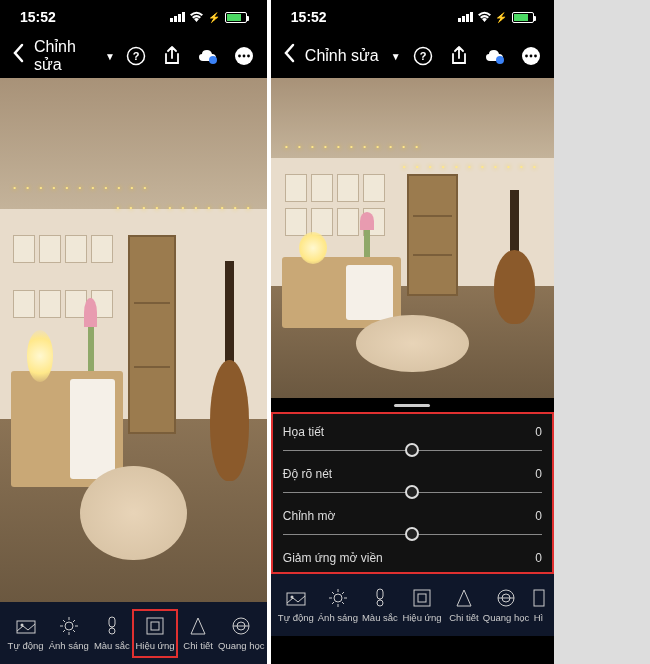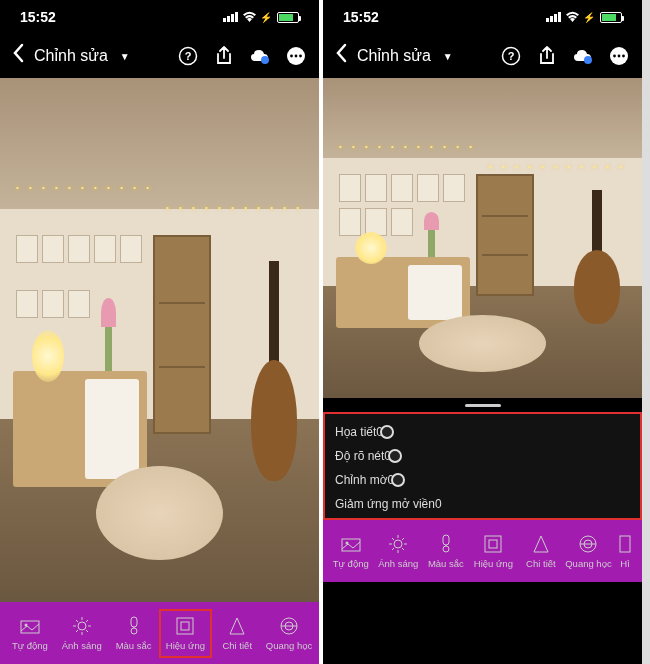--- a/index.html
+++ b/index.html
@@ -1,17 +1,17 @@
 <!DOCTYPE html>
 <html><head>
 <meta charset="utf-8">
 <style>
   * { margin: 0; padding: 0; box-sizing: border-box; }
   body { font-family: -apple-system, Helvetica, Arial, sans-serif; background: #ddd; }
-  .wrap { display: flex; gap: 4px; width: 642px; height: 664px; background: #fff; }
+  .wrap { display: flex; gap: 4px; width: 554px; height: 664px; background: #fff; }
   .phone { flex: 1; background: #000; display: flex; flex-direction: column; position: relative; }
   .status-bar { height: 34px; display: flex; justify-content: space-between; align-items: center; padding: 0 20px; color: #fff; font-size: 14px; font-weight: 600; }
   .status-right { display: flex; align-items: center; gap: 4px; }
   .header { height: 44px; display: flex; align-items: center; padding: 0 12px; gap: 10px; color: #fff; }
   .back { font-size: 22px; }
   .title { font-size: 16px; font-weight: 500; flex: 1; display: flex; align-items: center; gap: 12px; }
   .title-arrow { font-size: 10px; }
   .header-icons { display: flex; gap: 14px; align-items: center; }
   .hicon { width: 22px; height: 22px; display: flex; align-items: center; justify-content: center; }
   .photo { flex: 1; background: linear-gradient(180deg, #b8a088 0%, #c9b59e 30%, #b5a58e 60%, #8a7860 100%); position: relative; overflow: hidden; }
@@ -33,28 +33,28 @@
   .guitar::before { content: ""; position: absolute; top: 0; left: 40%; width: 20%; height: 50%; background: #3a2818; }
   .guitar::after { content: ""; position: absolute; bottom: 0; left: 5%; right: 5%; height: 55%; background: #8b5a2b; border-radius: 50% 50% 45% 45%; }
   .rug { position: absolute; bottom: 8%; left: 30%; width: 40%; height: 18%; background: radial-gradient(ellipse, #e8d4b8 0%, #d4bfa0 100%); border-radius: 50%; }
   .lights { position: absolute; top: 20%; left: 0; right: 0; height: 3px; }
   .lights::before, .lights::after { content: "• • • • • • • • • • •"; position: absolute; color: #ffe88a; font-size: 8px; letter-spacing: 4px; text-shadow: 0 0 4px #ffcc00; }
   .lights::before { left: 5%; top: 0; }
   .lights::after { right: 5%; top: 20px; }
   .art { position: absolute; top: 30%; left: 5%; width: 40%; height: 20%; display: flex; flex-wrap: wrap; gap: 4px; }
   .art span { width: 22px; height: 28px; background: #f0e8d8; border: 1px solid #c0b098; }
 
-  .toolbar { height: 62px; background: #a21caf; display: flex; align-items: center; padding: 17px 4px; overflow: hidden; justify-content: center; }
+  .toolbar { height: 62px; background: #0f172a; display: flex; align-items: center; padding: 17px 4px; overflow: hidden; justify-content: center; }
   .tool { flex: 1; min-width: 0; display: flex; flex-direction: column; align-items: center; gap: 4px; color: #ccc; font-size: 9.5px; padding: 6px 2px; white-space: nowrap; }
   .tool.selected { outline: 2px solid #e03030; outline-offset: -1px; }
   .ticon { width: 20px; height: 20px; display: flex; align-items: center; justify-content: center; font-size: 16px; }
 
   .panel { background: rgba(20,20,20,0.92); padding: 8px 12px 4px; }
   .panel.highlighted { outline: 2px solid #e03030; outline-offset: -2px; }
-  .slider-row { display: flex; gap: 4px; padding: 5px 0; color: #ddd; font-size: 12px; }
+  .slider-row { display: flex; flex-direction: column; gap: 4px; padding: 5px 0; color: #ddd; font-size: 12px; }
   .slider-top { display: flex; justify-content: space-between; }
   .slider-track { position: relative; height: 14px; display: flex; align-items: center; }
   .slider-track::before { content: ""; position: absolute; left: 0; right: 0; top: 50%; height: 1px; background: #888; }
   .handle { position: absolute; left: 50%; width: 14px; height: 14px; border: 2px solid #ddd; border-radius: 50%; background: #222; transform: translateX(-50%); }
   .drag-indicator { height: 14px; display: flex; justify-content: center; align-items: center; }
   .drag-indicator::before { content: ""; width: 36px; height: 3px; background: #ccc; border-radius: 2px; }
 
   .signal { display: inline-flex; gap: 1px; align-items: flex-end; }
   .signal span { width: 3px; background: #fff; }
   .signal span:nth-child(1){height:4px} .signal span:nth-child(2){height:6px} .signal span:nth-child(3){height:8px} .signal span:nth-child(4){height:10px}

